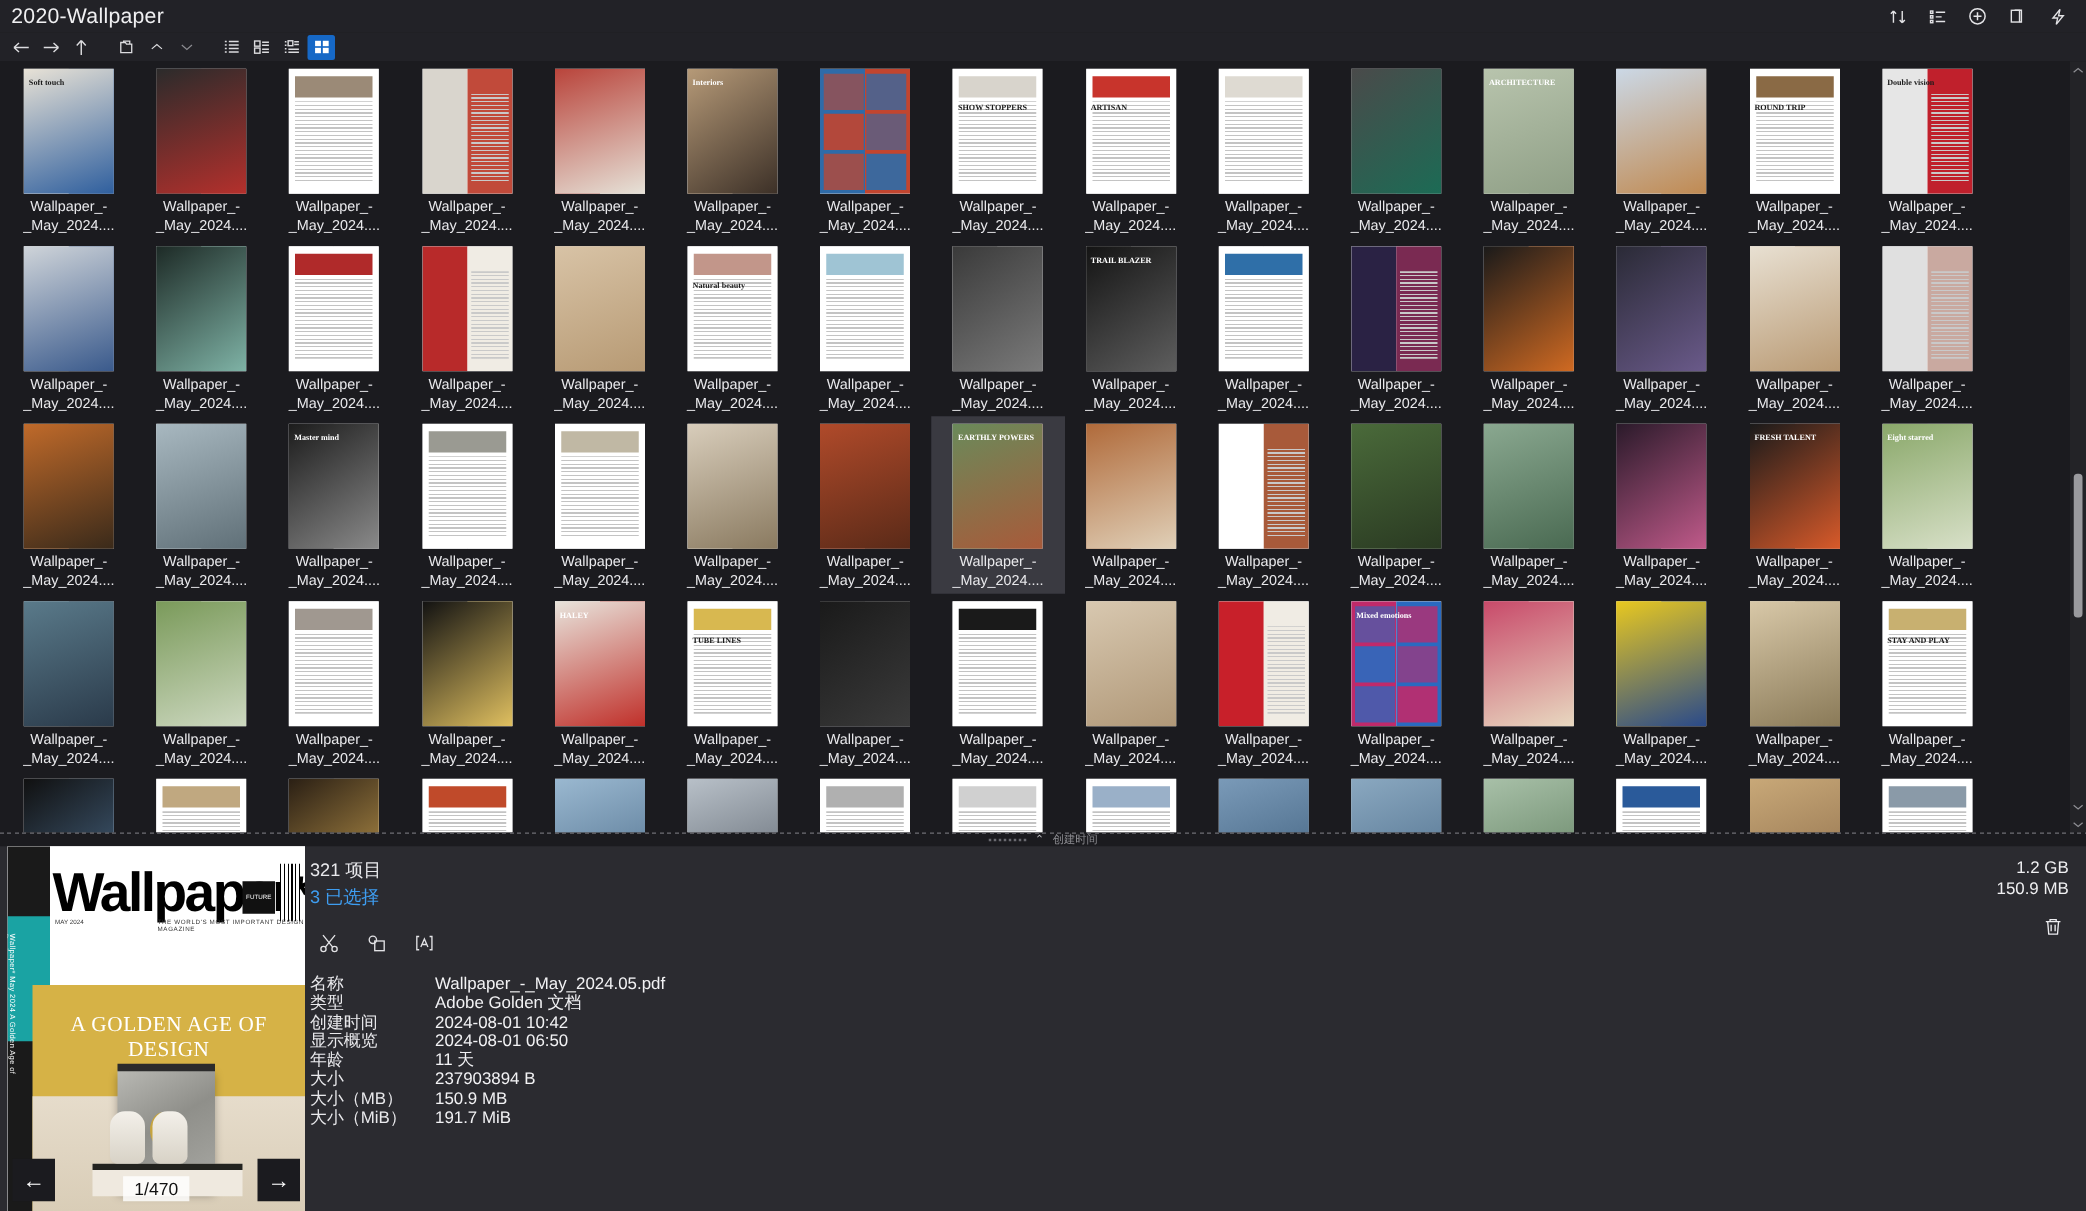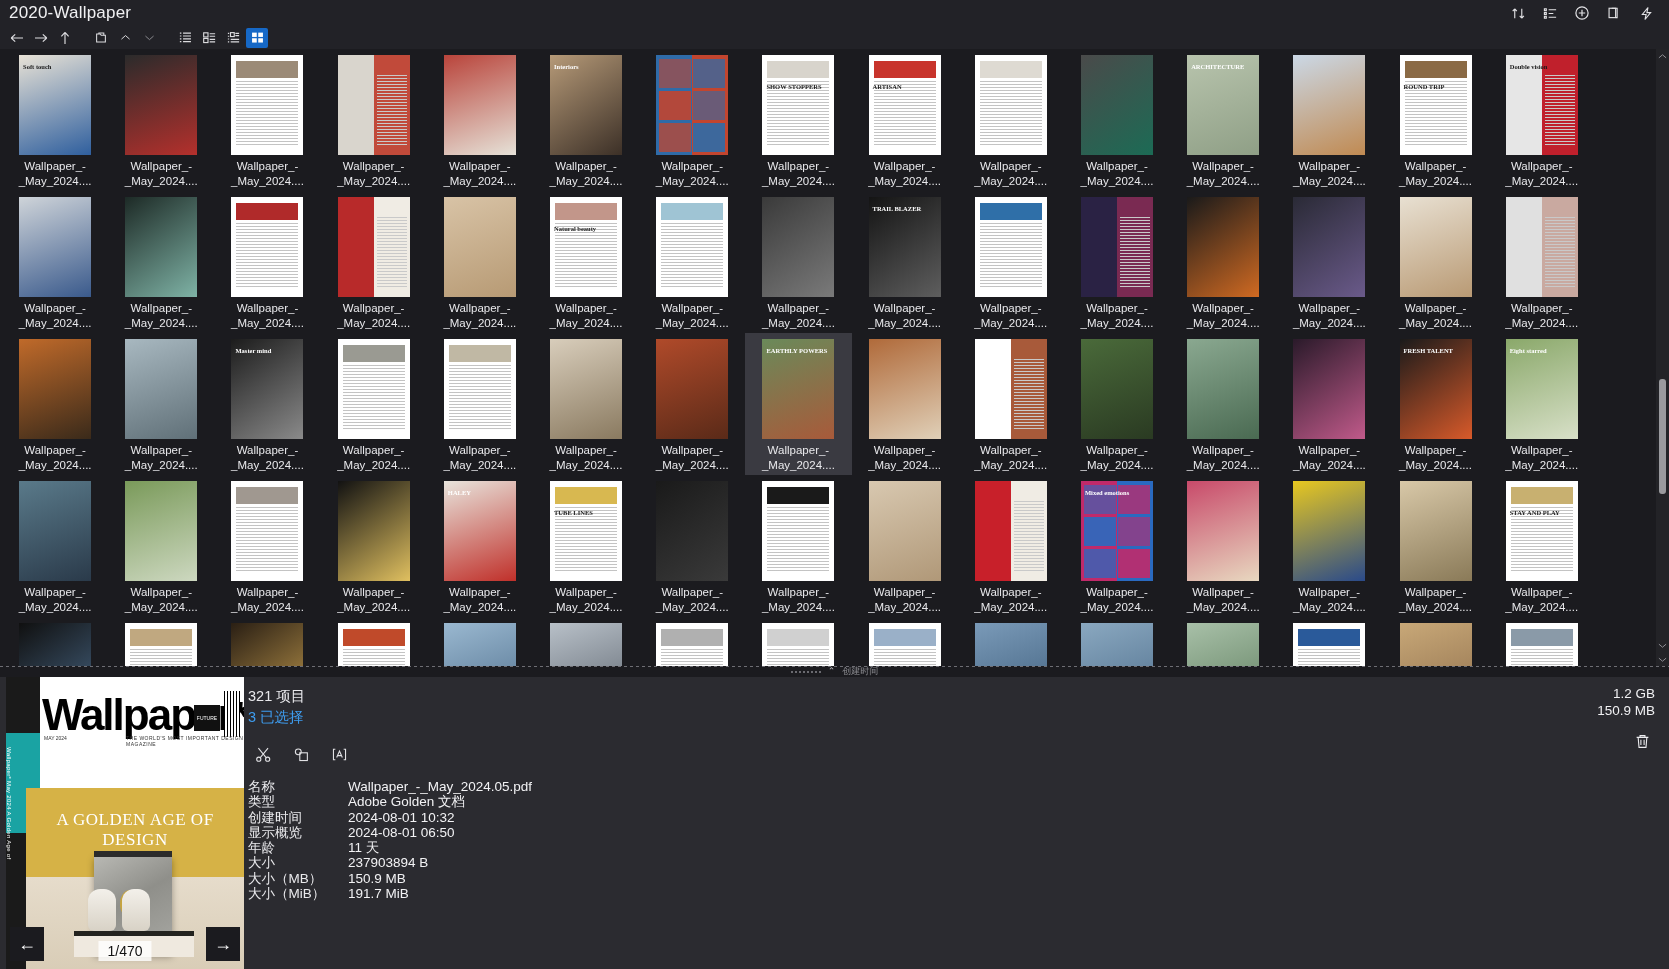--- a/index.html
+++ b/index.html
@@ -1128,21 +1128,21 @@
             <tr>
               <td class="k">名称</td>
               <td class="v">Wallpaper_-_May_2024.05.pdf</td>
             </tr>
             <tr>
               <td class="k">类型</td>
               <td class="v">Adobe Golden 文档</td>
             </tr>
             <tr>
               <td class="k">创建时间</td>
-              <td class="v">2024-08-01  10:32</td>
+              <td class="v">2024-08-01  10:42</td>
             </tr>
             <tr>
               <td class="k">显示概览</td>
               <td class="v">2024-08-01  06:50</td>
             </tr>
             <tr>
               <td class="k">年龄</td>
               <td class="v">11 天</td>
             </tr>
             <tr>

